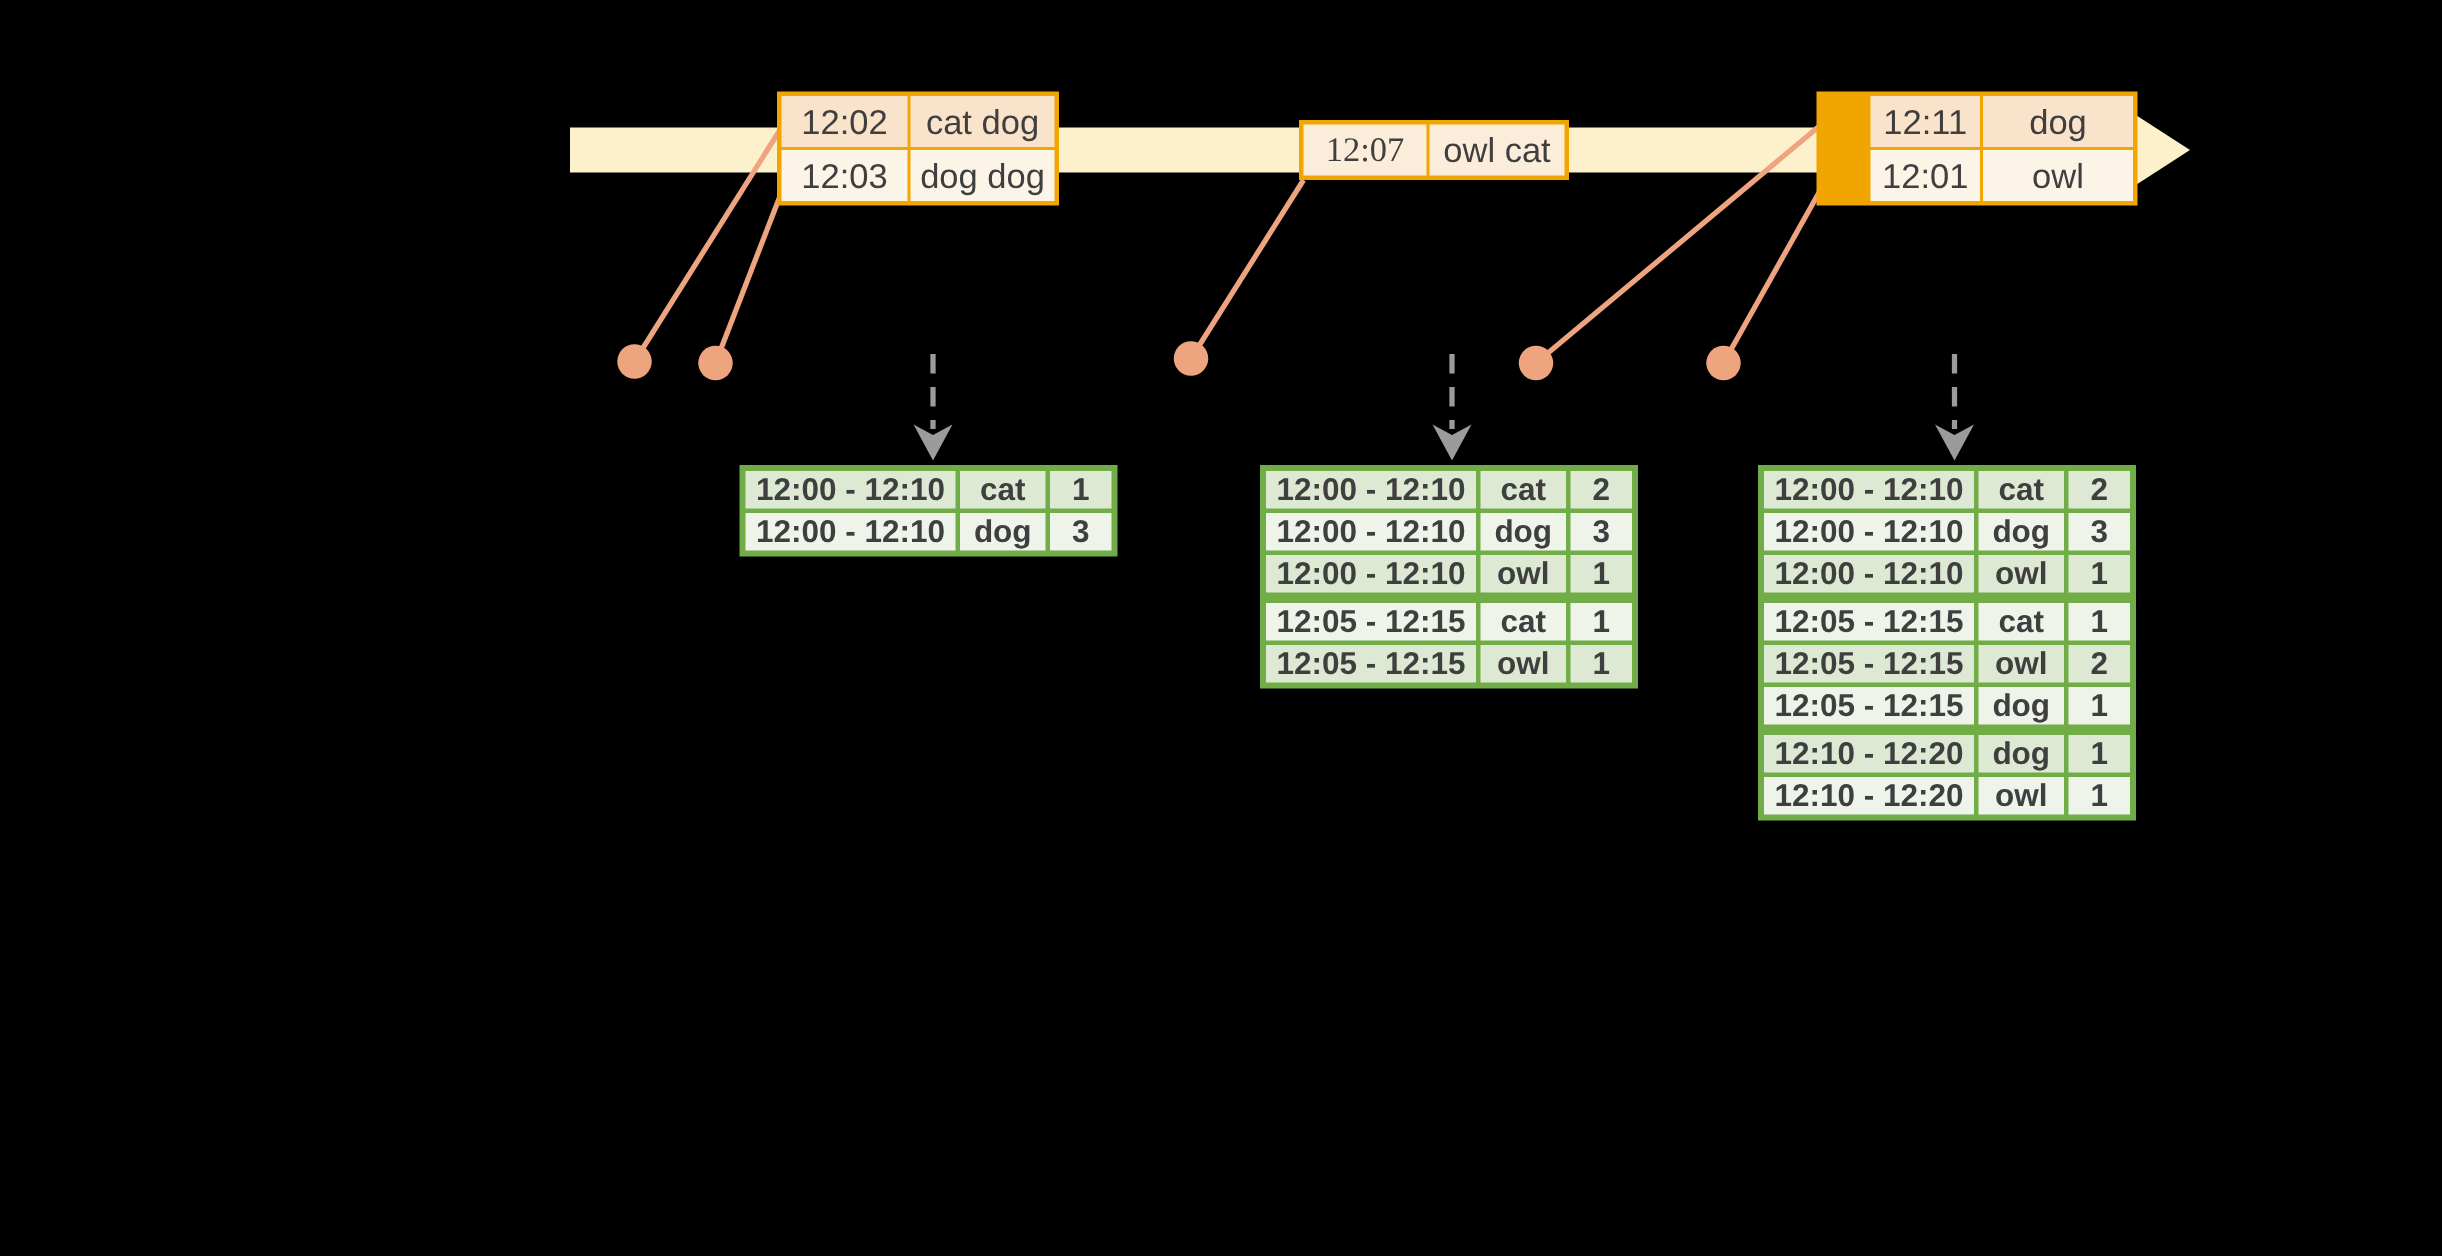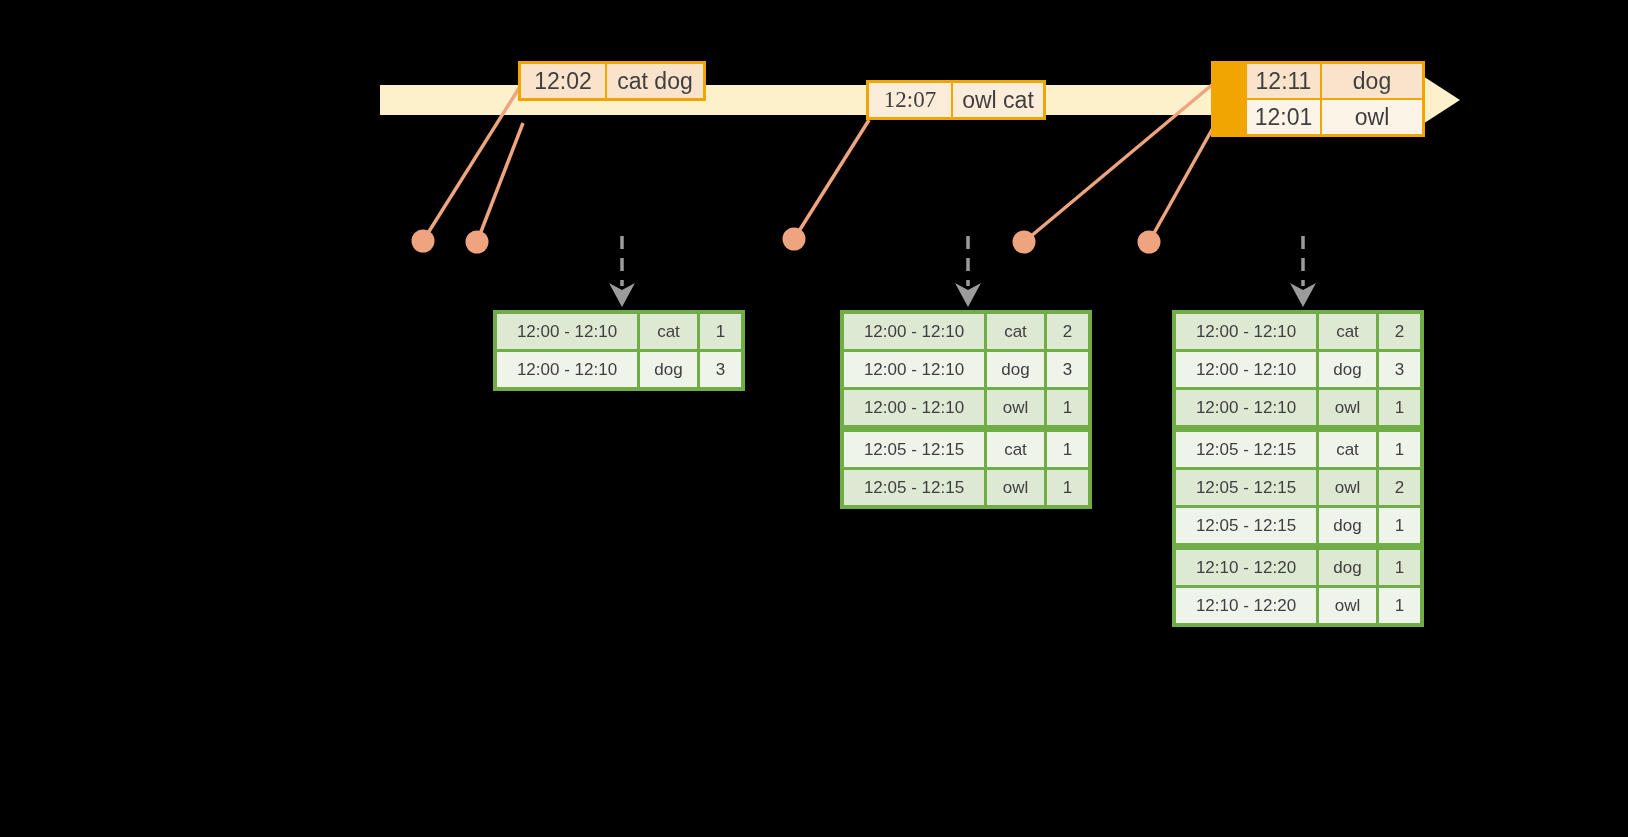--- a/index.html
+++ b/index.html
@@ -12,21 +12,21 @@
 
   
   .dtable{position:absolute;display:flex;flex-direction:column;}
   .etable{background:var(--orange_border);padding:3px;gap:2px;}
   .gtable{background:var(--green_border);padding:4px;gap:3px;}
   .erow,.grow{display:flex;gap:2px;}
   .grow{gap:3px;}
   .grow.group-start{margin-top:4px;}
   .cell{display:flex;align-items:center;justify-content:center;white-space:nowrap;}
   .etable .cell{height:34px;font-size:23px;}
-  .gtable .cell{height:35px;font-size:17px;}
+  .gtable .cell{height:25px;font-size:21px;font-weight:bold;}
 
   
   .etable .shade-dark{background:var(--event_row_dark);}
   .etable .shade-light{background:var(--event_row_light);}
   .etable .shade-mid{background:var(--event_row_mid);}
   
   .gtable .shade-dark{background:var(--result_row_dark);}
   .gtable .shade-light{background:var(--result_row_light);}
 
   
@@ -78,20 +78,24 @@
       <polygon points="609,283 622,307 635,283 622,290"></polygon>
       <polygon points="955,283 968,307 981,283 968,290"></polygon>
       <polygon points="1290,283 1303,307 1316,283 1303,290"></polygon>
     </g>
   </svg>
 
   <div class="dtable etable t-e1">
       <div class="erow">
         <div class="cell c0 shade-dark">12:02</div>
         <div class="cell c1 shade-dark">cat dog</div>
+      </div>
+      <div class="erow">
+        <div class="cell c0 shade-light">12:03</div>
+        <div class="cell c1 shade-light">dog dog</div>
       </div>
     </div>
   <div class="dtable etable t-e2">
       <div class="erow">
         <div class="cell c0 shade-mid">12:07</div>
         <div class="cell c1 shade-mid">owl cat</div>
       </div>
     </div>
   <div class="dtable etable t-e3">
       <div class="erow">

